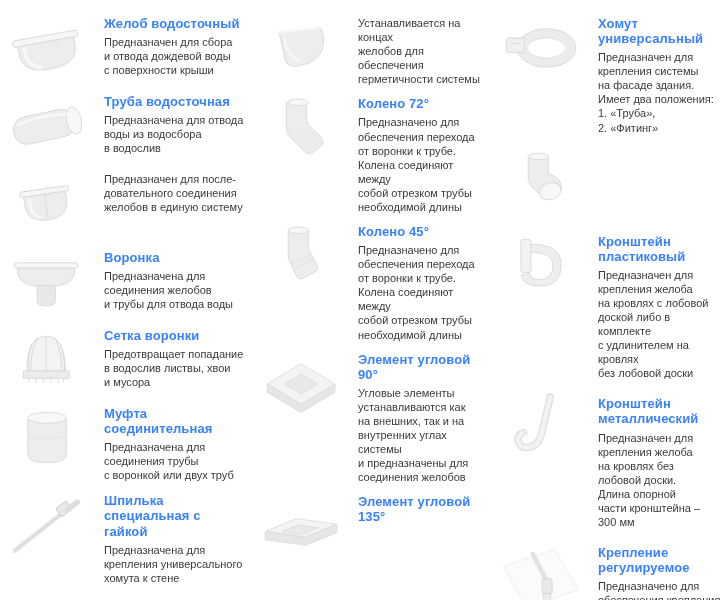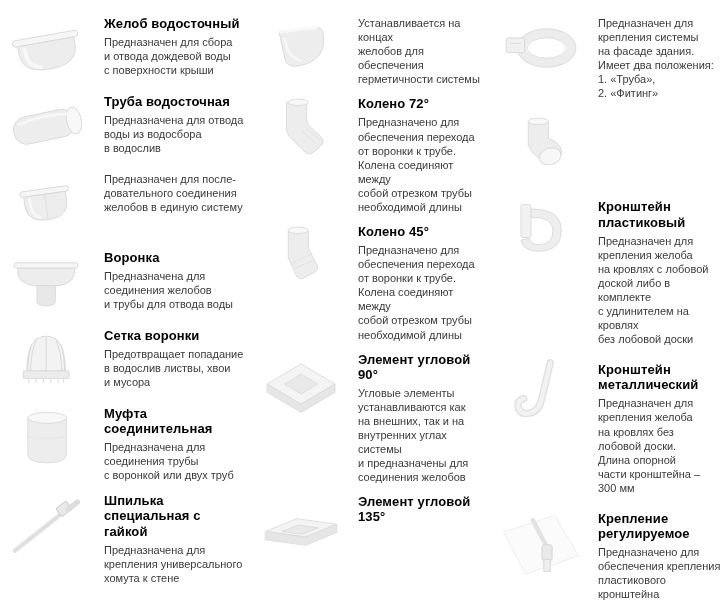--- a/index.html
+++ b/index.html
@@ -37,21 +37,21 @@
     justify-content: center;
   }
   .txt { flex: 1 1 auto; padding-top: 3px; padding-right: 4px; }
   .title {
     font-weight: bold;
     font-size: 13px;
     line-height: 1.16;
     letter-spacing: 0.1px;
     white-space: pre-line;
     margin-bottom: 4px;
-    color: #000000;
+    color: #3b82f6;
   }
   .desc {
     font-size: 11px;
     line-height: 1.28;
     white-space: pre-line;
     color: #3a3a39;
   }
   svg { display: block; }
 </style>
 </head>
@@ -276,20 +276,22 @@
     <div class="img">
           <svg width="88" height="70" viewBox="0 0 96 76">
             <ellipse cx="53" cy="38" rx="27" ry="16" fill="none" stroke="#ececec" stroke-width="10"></ellipse>
             <ellipse cx="53" cy="38" rx="32" ry="21" fill="none" stroke="#d9d9d9" stroke-width="1"></ellipse>
             <ellipse cx="53" cy="38" rx="21" ry="11" fill="none" stroke="#dedede" stroke-width="1"></ellipse>
             <rect x="9" y="27" width="20" height="16" rx="2" fill="#f0f0f0" stroke="#d6d6d6"></rect>
             <line x1="13" y1="33" x2="25" y2="33" stroke="#dddddd"></line>
           </svg>
         </div>
     <div class="txt">
+      <div class="title">Хомут
+универсальный</div>
       <div class="desc">Предназначен для
 крепления системы
 на фасаде здания.
 Имеет два положения:
 1. «Труба»,
 2. «Фитинг»</div>
     </div>
   </div>
 
   <div class="item">

